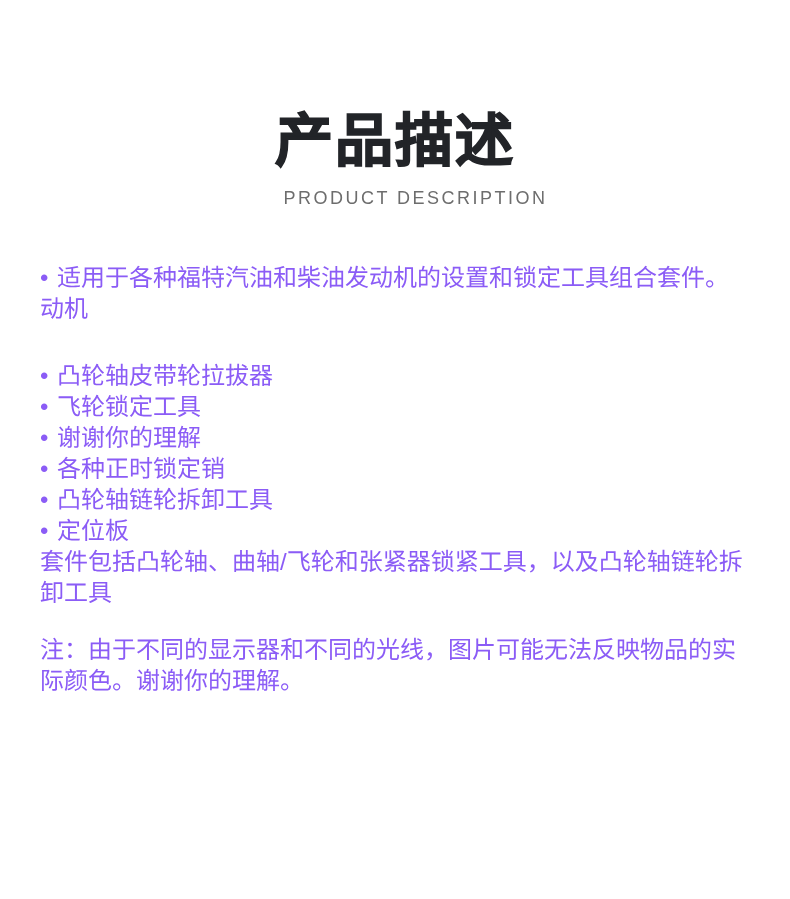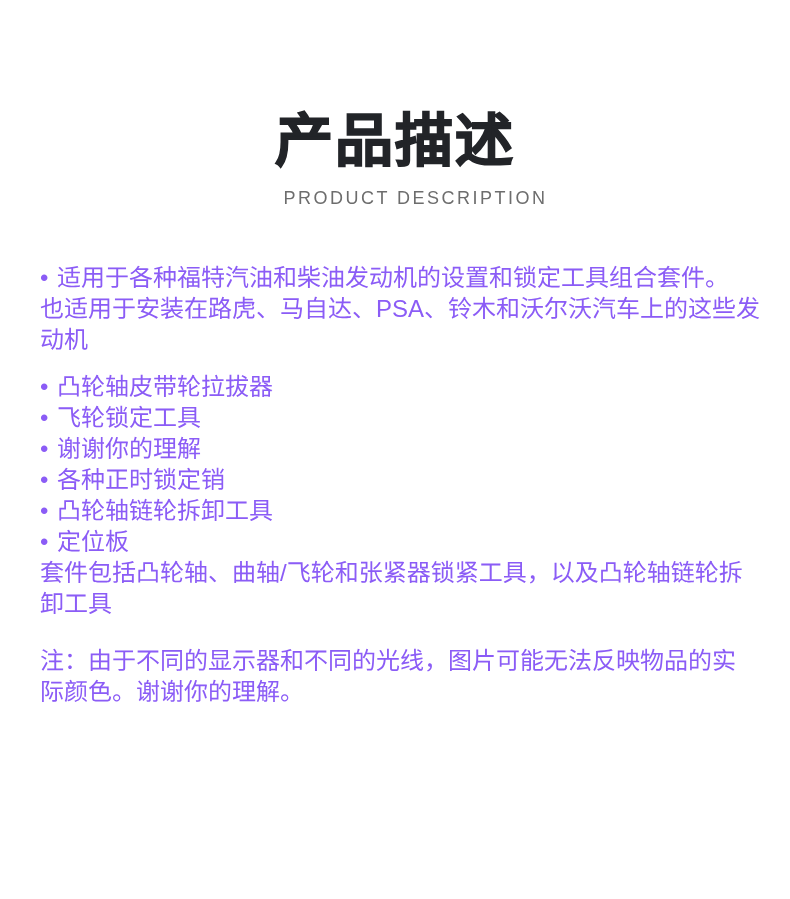--- a/index.html
+++ b/index.html
@@ -34,38 +34,37 @@
     margin-top: 53px;
     padding-left: 40px;
     padding-right: 30px;
     font-size: 24px;
     line-height: 31px;
     color: #8b5cf6;
     text-align: left;
   }
   .line { display: block; white-space: nowrap; }
   .marker { display: inline-block; width: 17px; }
-  .tool-list { margin-top: 16px; list-style: none; }
+  .tool-list { margin-top: 36px; list-style: none; }
   .kit { }
   .note { margin-top: 26px; }
 </style>
 </head>
 <body>
 
 <div class="page">
 
   <header class="header">
     <h1 class="title">产品描述</h1>
     <div class="subtitle">PRODUCT DESCRIPTION</div>
   </header>
 
   <main class="content">
 
     <p class="line"><span class="marker">•</span><span>适用于各种福特汽油和柴油发动机的设置和锁定工具组合套件。</span></p>
-    <p class="line">也适用于安装在路虎、马自达、PSA、铃木和沃尔沃汽车上的这些发</p>
     <p class="line">动机</p>
 
     <ul class="tool-list">
       <li class="line"><span class="marker">•</span><span>凸轮轴皮带轮拉拔器</span></li>
       <li class="line"><span class="marker">•</span><span>飞轮锁定工具</span></li>
       <li class="line"><span class="marker">•</span><span>谢谢你的理解</span></li>
       <li class="line"><span class="marker">•</span><span>各种正时锁定销</span></li>
       <li class="line"><span class="marker">•</span><span>凸轮轴链轮拆卸工具</span></li>
       <li class="line"><span class="marker">•</span><span>定位板</span></li>
     </ul>

